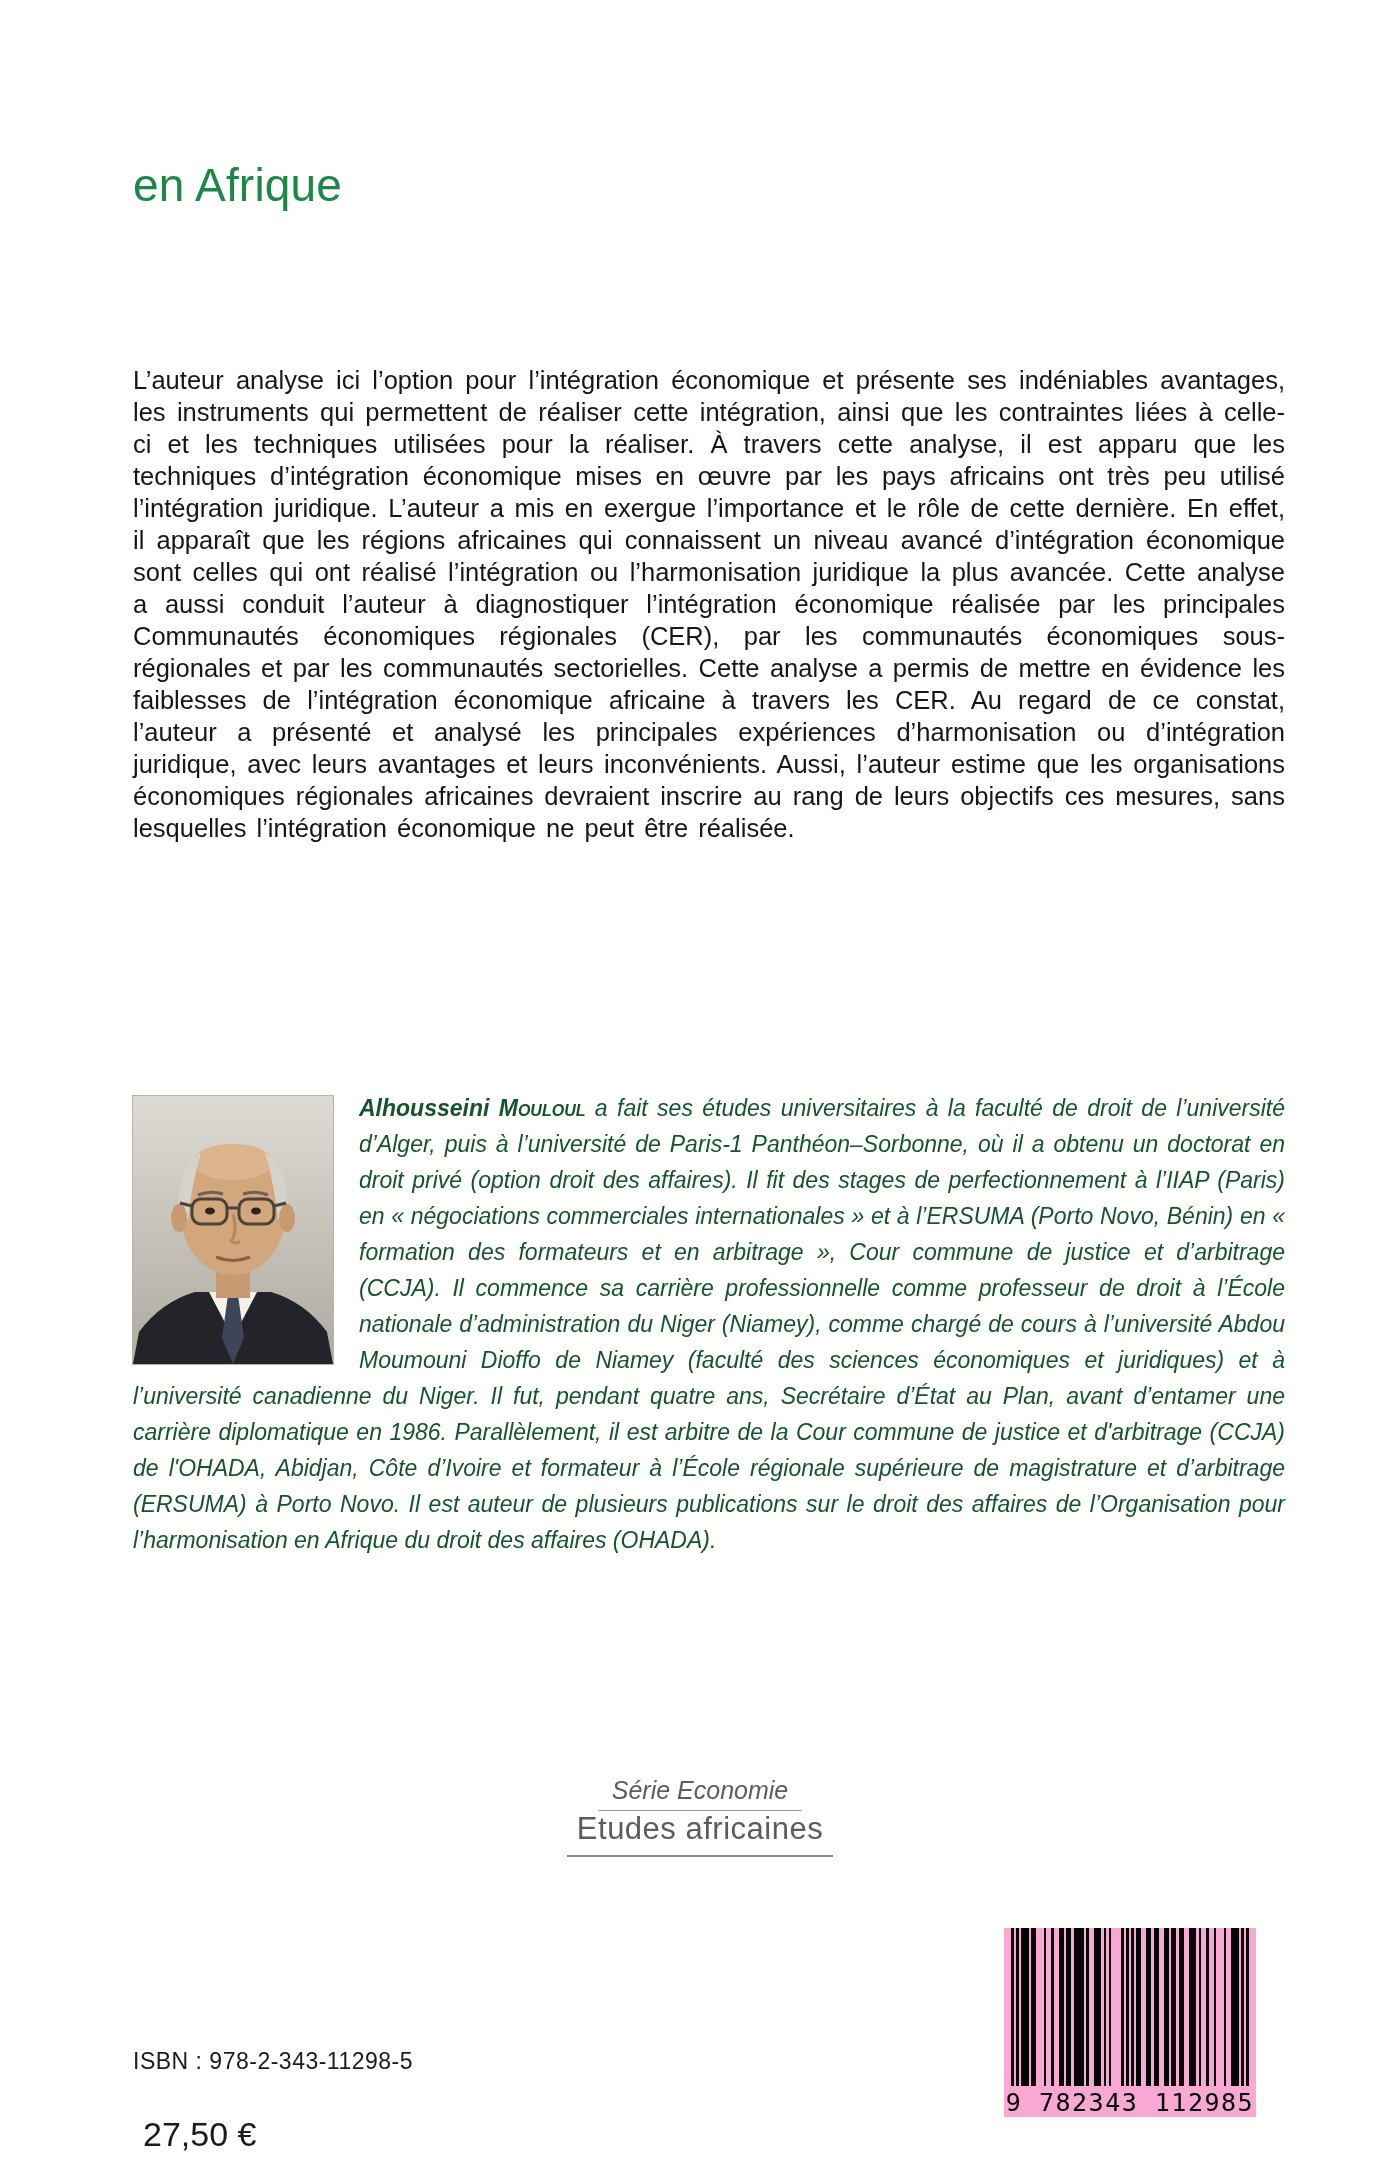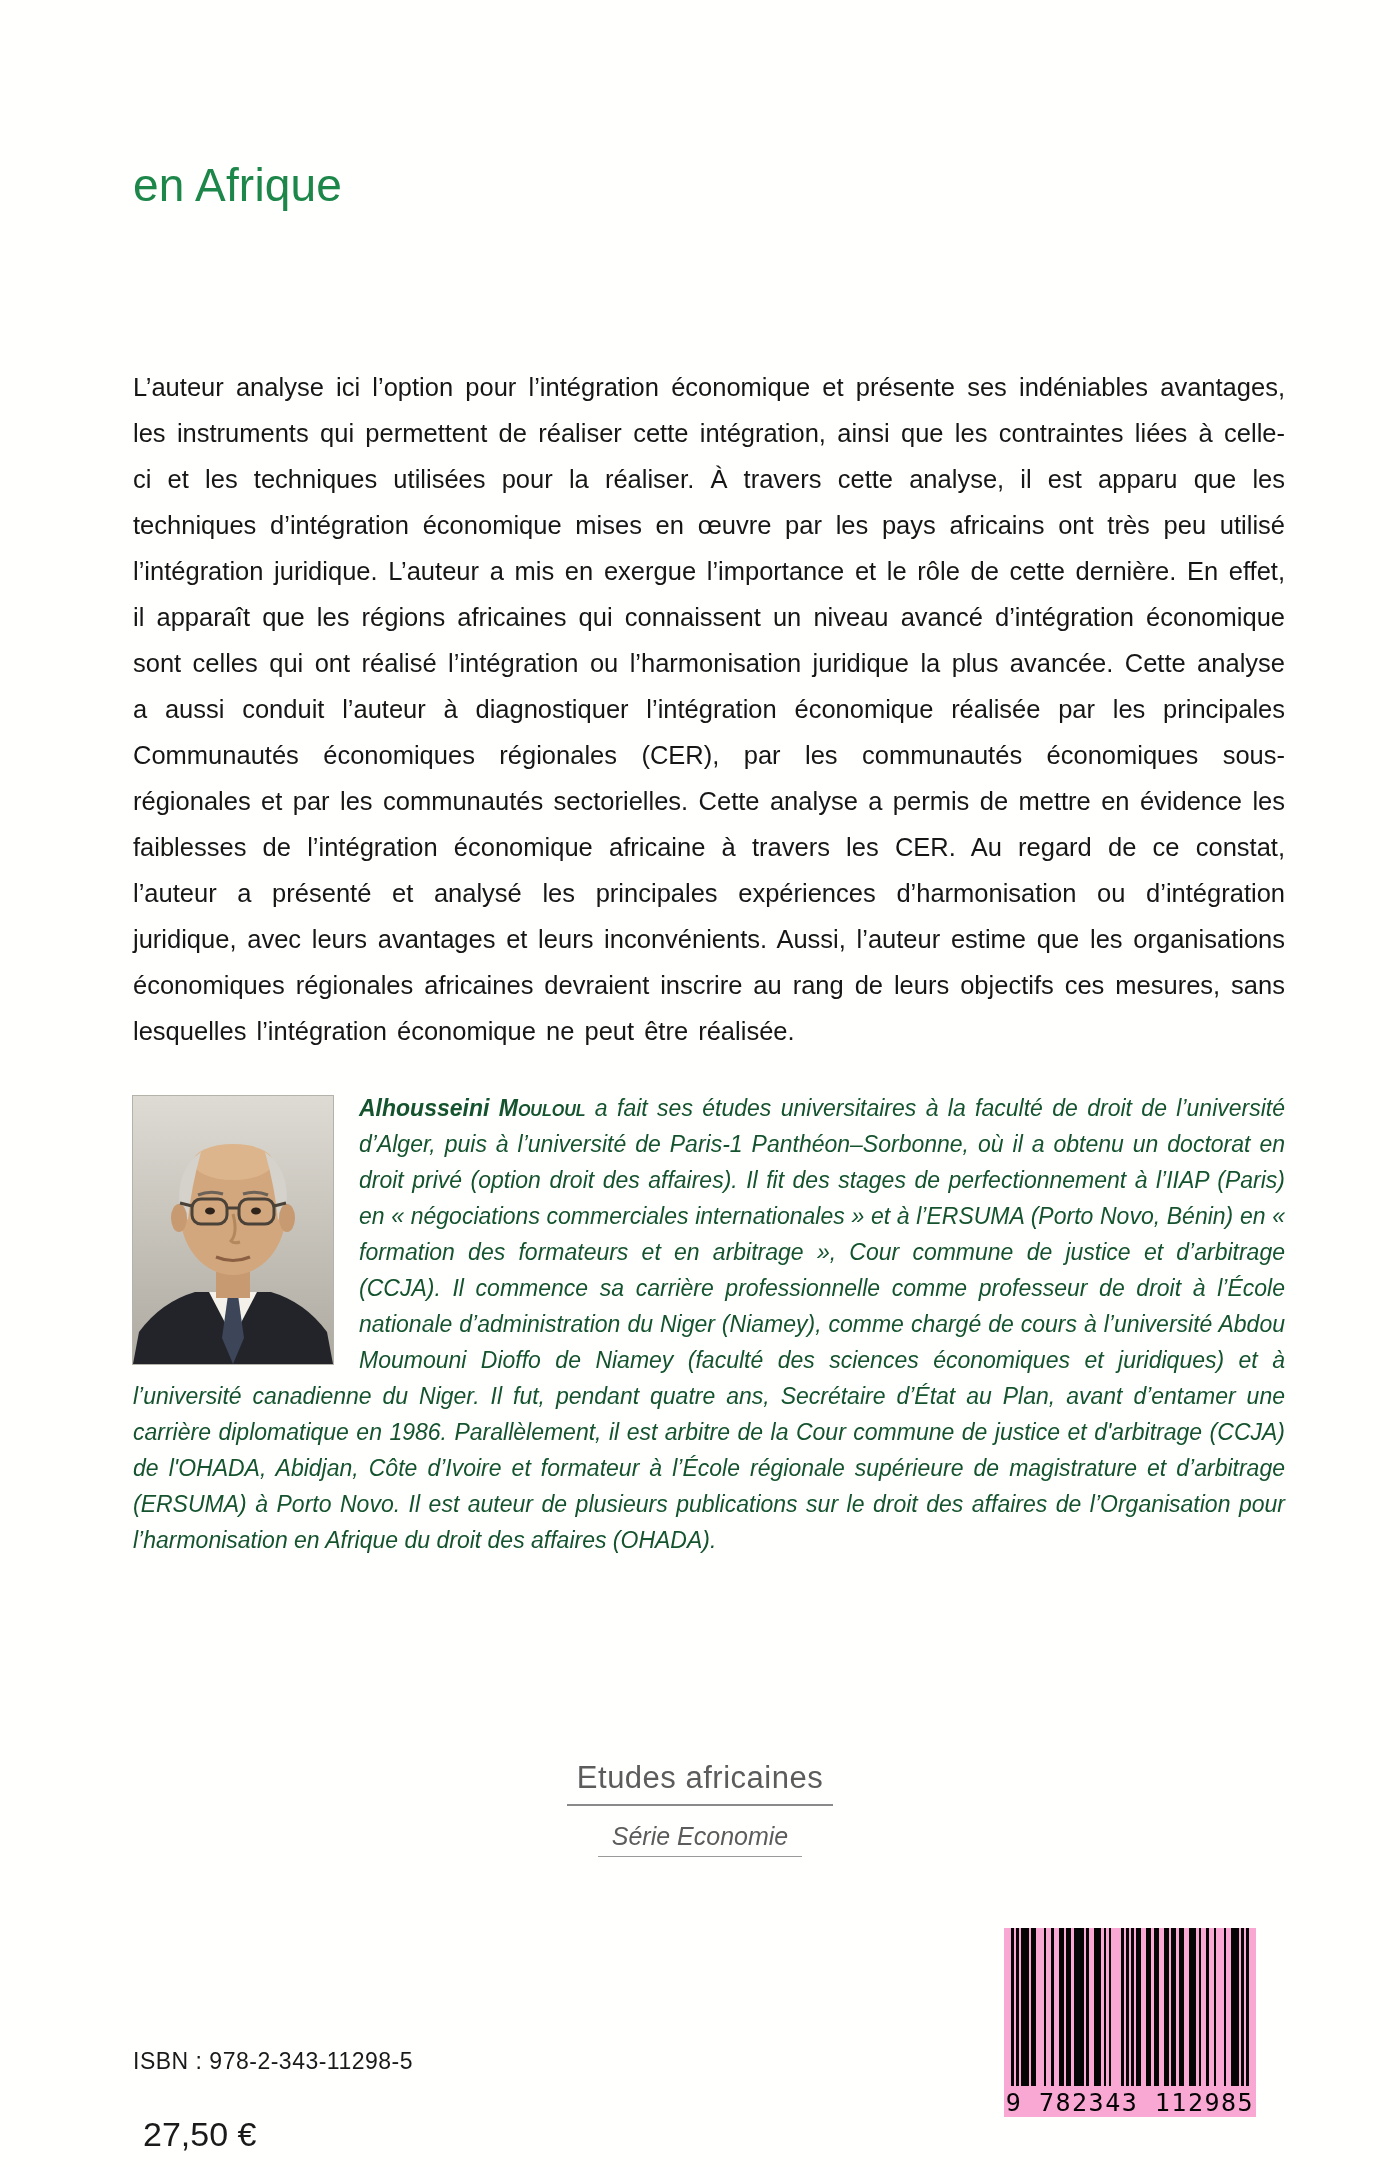--- a/index.html
+++ b/index.html
@@ -14,21 +14,21 @@
   
   .title{
     position:absolute;left:133px;top:66px;width:1100px;
     font-size:46px;line-height:1.28;
     color:#1d8649;font-weight:normal;
     letter-spacing:0.2px;
   }
   
   .synopsis{
     position:absolute;left:133px;top:338px;width:1152px;
-    font-size:25.5px;line-height:46px;
+    font-size:25.5px;line-height:32px;
     text-align:justify;color:#161616;
     word-spacing:3px;
   }
   
   .bio{
     position:absolute;left:133px;top:1078px;width:1152px;
     font-size:23px;line-height:36px;
     font-style:italic;text-align:justify;color:#14532d;margin-top:12px;
   }
   .photo{
@@ -139,22 +139,22 @@
 
         <path d="M100 118 Q105 137 98 145 Q101 148 107 146" stroke="#b3885c" stroke-width="3" fill="none"></path>
 
         <path d="M83 161 Q100 168 117 161" stroke="#8a5f42" stroke-width="3" fill="none"></path>
       </svg>
     </div>
     <p style="margin:0"><span class="author-name">Alhousseini </span><span class="author-name author-lastname">Mouloul</span><span> a fait ses études universitaires à la faculté de droit de l’université d’Alger, puis à l’université de Paris-1 Panthéon–Sorbonne, où il a obtenu un doctorat en droit privé (option droit des affaires). Il fit des stages de perfectionnement à l’IIAP (Paris) en « négociations commerciales internationales » et à l’ERSUMA (Porto Novo, Bénin) en « formation des formateurs et en arbitrage », Cour commune de justice et d’arbitrage (CCJA). Il commence sa carrière professionnelle comme professeur de droit à l’École nationale d’administration du Niger (Niamey), comme chargé de cours à l’université Abdou Moumouni Dioffo de Niamey (faculté des sciences économiques et juridiques) et à l’université canadienne du Niger. Il fut, pendant quatre ans, Secrétaire d’État au Plan, avant d’entamer une carrière diplomatique en 1986. Parallèlement, il est arbitre de la Cour commune de justice et d'arbitrage (CCJA) de l'OHADA, Abidjan, Côte d’Ivoire et formateur à l’École régionale supérieure de magistrature et d’arbitrage (ERSUMA) à Porto Novo. Il est auteur de plusieurs publications sur le droit des  affaires de l’Organisation pour l’harmonisation en Afrique du droit des affaires (OHADA).</span></p>
   </div>
 
   <div class="collection">
+    <div><span class="collection-series">Série Economie</span></div>
     <div><span class="collection-name">Etudes africaines</span></div>
-    <div><span class="collection-series">Série Economie</span></div>
   </div>
 
   <div class="isbn">ISBN : 978-2-343-11298-5</div>
   <div class="price">27,50 €</div>
 
   <div class="barcode">
     <div class="barcode-bars">
         <span class="module on"></span>
         <span class="module"></span>
         <span class="module on"></span>

